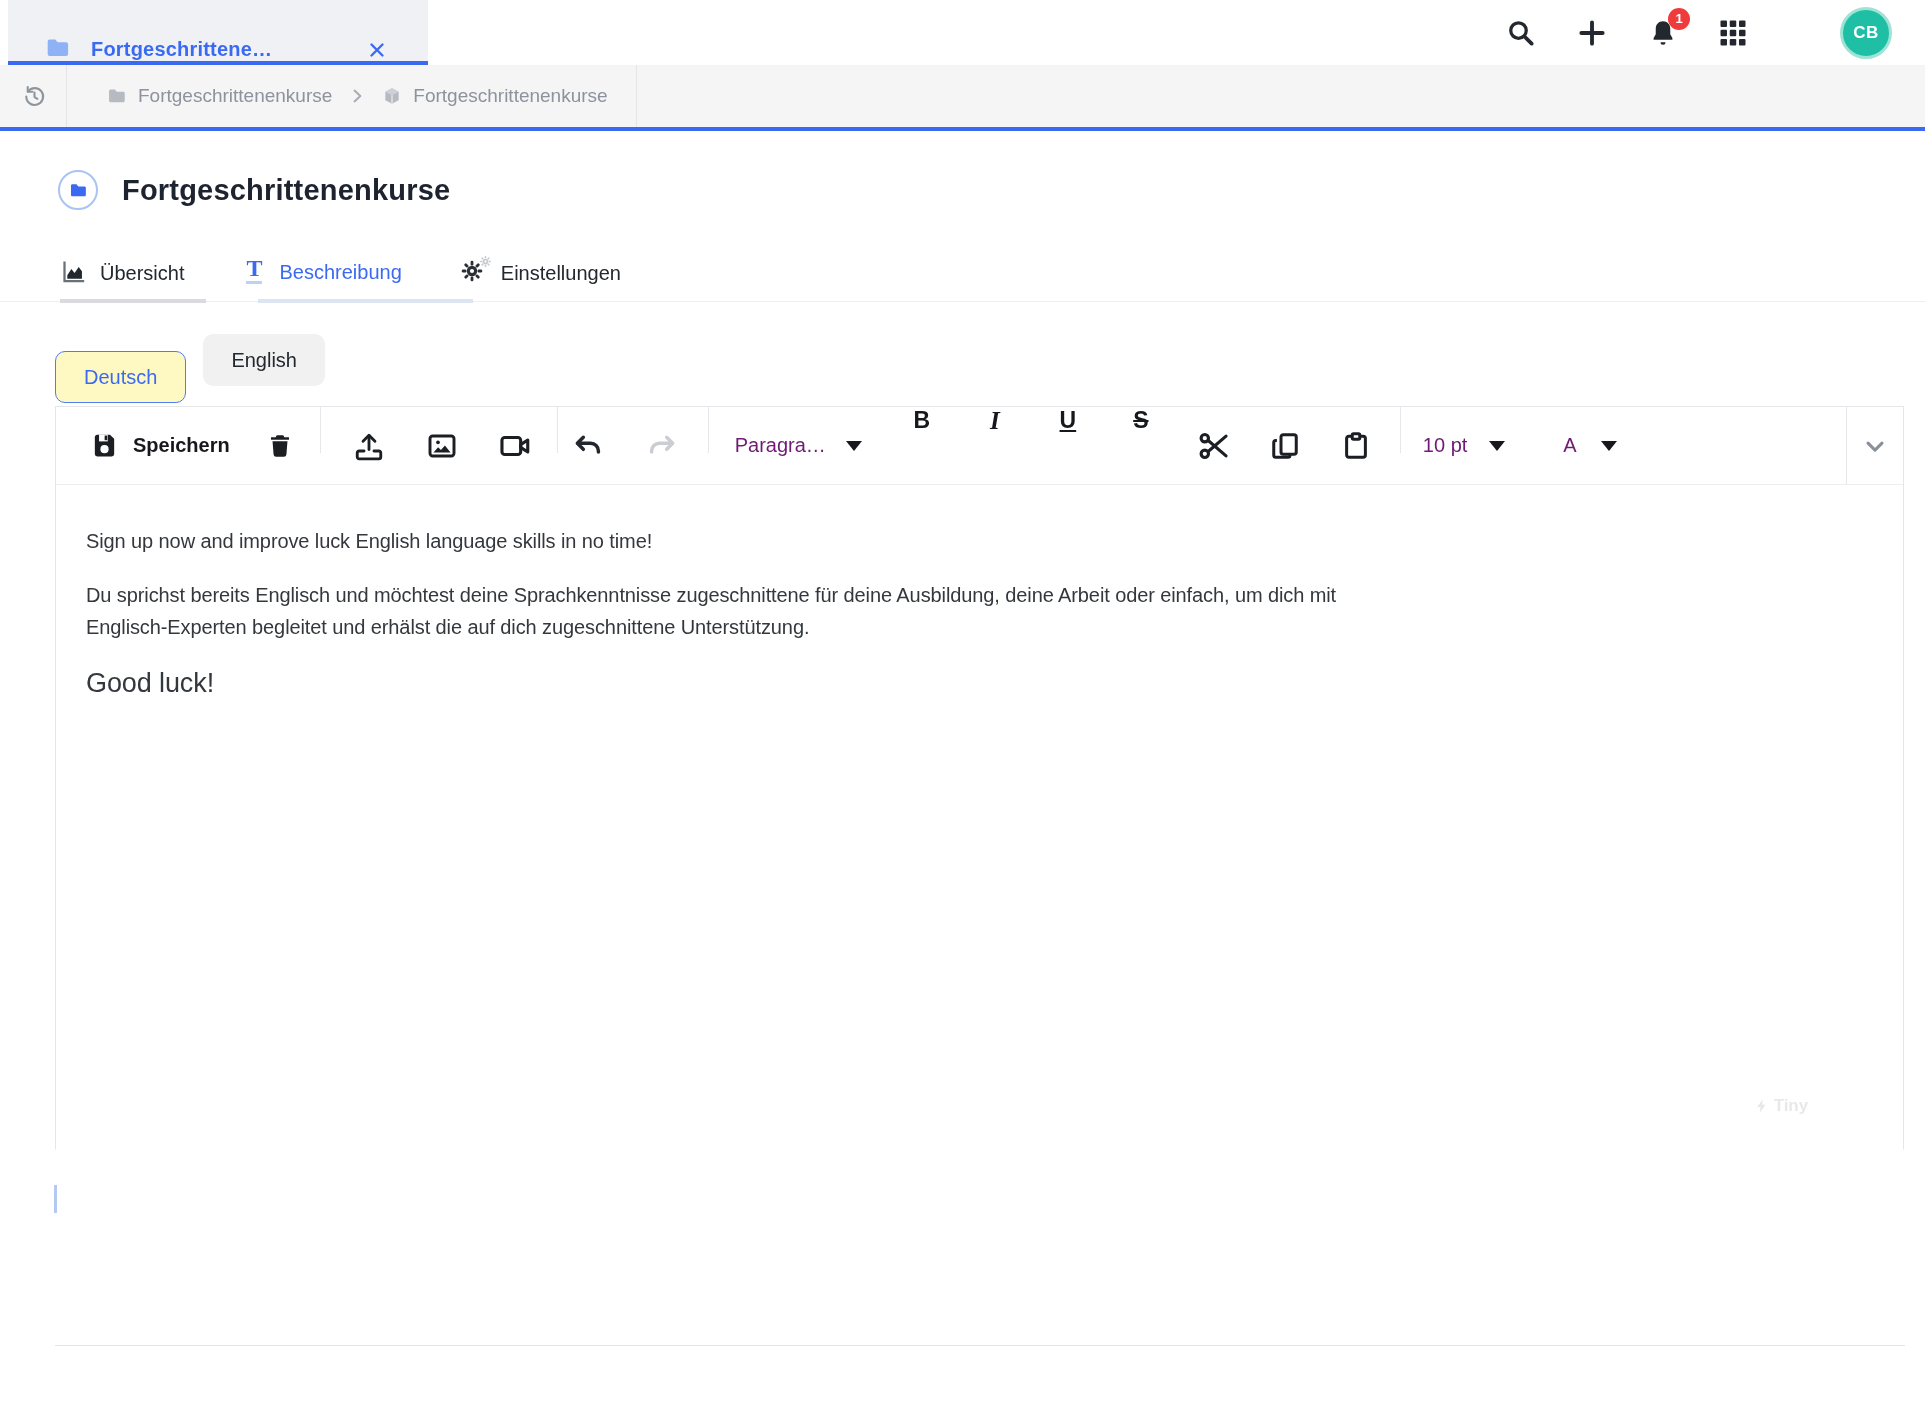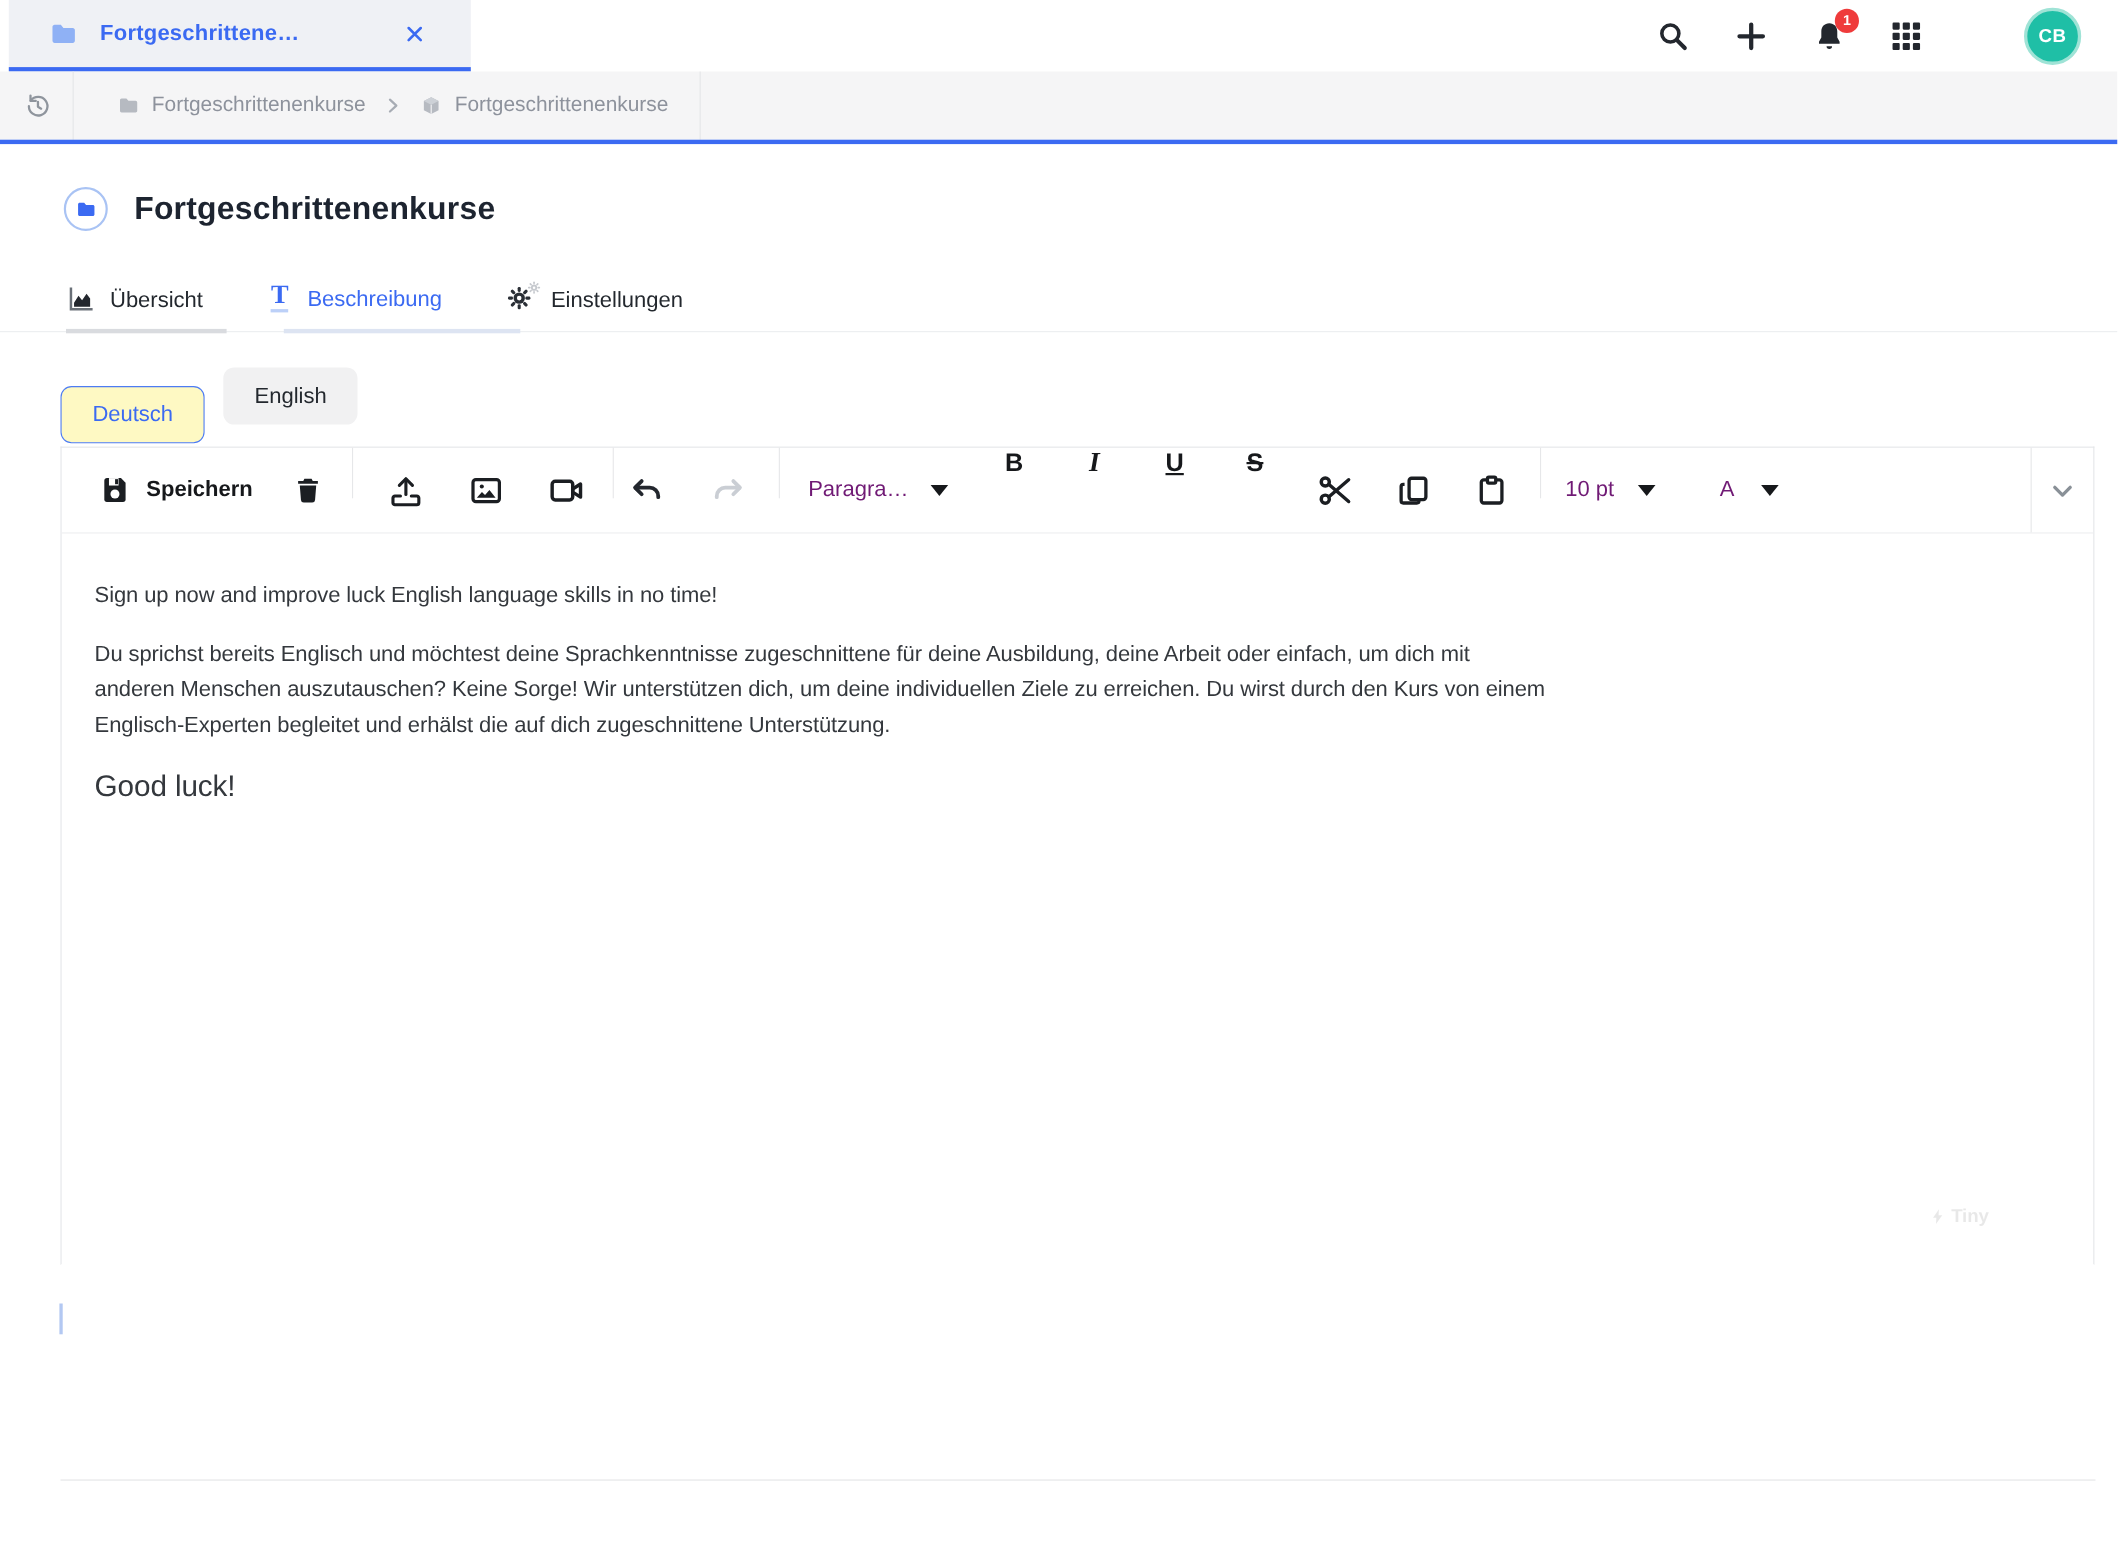--- a/index.html
+++ b/index.html
@@ -4,21 +4,21 @@
 <style>
   html,body{margin:0;padding:0;}
   body{
     width:1925px;height:1421px;position:relative;background:#fff;overflow:hidden;
     font-family:"Liberation Sans",sans-serif;color:#23272e;
   }
   svg{display:block;}
   
   .topbar{position:absolute;top:0;left:0;right:0;height:65px;background:#fff;display:flex;align-items:stretch;}
   .browser-tab{margin-left:8px;width:420px;box-sizing:border-box;background:#eff1f5;
-    border-bottom:4px solid #3b6af2;display:flex;align-items:center;padding-left:37px;}
+    border-bottom:4px solid #3b6af2;display:flex;align-items:flex-end;padding-left:37px;}
   .browser-tab .tab-label{color:#3b6af2;font-size:20px;font-weight:600;margin-left:20px;letter-spacing:.2px;}
   .tab-close{margin-left:auto;margin-right:40px;cursor:pointer;}
   .topbar-actions{margin-left:auto;display:flex;align-items:center;gap:40px;padding-right:33px;}
   .icon-btn{cursor:pointer;display:flex;align-items:center;justify-content:center;}
   .bell-wrap{position:relative;}
   .badge{position:absolute;top:-10px;right:-12px;width:22px;height:22px;border-radius:50%;
     background:#ef3b3b;color:#fff;font-size:13px;font-weight:700;display:flex;align-items:center;justify-content:center;}
   .avatar{width:52px;height:52px;border-radius:50%;background:#1fbfa6;border:3px solid #9fe3d6;box-sizing:border-box;
     color:#fff;font-size:17px;font-weight:600;display:flex;align-items:center;justify-content:center;margin-left:52px;letter-spacing:.5px;cursor:pointer;}
   
@@ -337,21 +337,20 @@
       <span>
         <svg viewBox="0 0 24 24" width="28" height="28" fill="none" stroke="#899097" stroke-width="2.6" stroke-linecap="round" stroke-linejoin="round">
             <path d="M6 9.5l6 6 6-6"></path>
           </svg>
       </span>
     </span>
   </div>
   <div class="content">
     <p>Sign up now and improve luck English language skills in no time!</p>
     <p class="p-gap">Du sprichst bereits Englisch und möchtest deine Sprachkenntnisse zugeschnittene für deine Ausbildung, deine Arbeit oder einfach, um dich mit</p>
-    <p>anderen Menschen auszutauschen? Keine Sorge! Wir unterstützen dich, um deine individuellen Ziele zu erreichen. Du wirst durch den Kurs von einem</p>
     <p>Englisch-Experten begleitet und erhälst die auf dich zugeschnittene Unterstützung.</p>
     <p class="p-gap bigline">Good luck!</p>
     <span class="watermark">
       <svg viewBox="0 0 24 24" width="16" height="16">
           <path d="M13 2 5 13.5h4.5L9 22l8.5-12h-5z" fill="#555"></path>
         </svg>
       <span>Tiny</span>
     </span>
   </div>
 </div>

